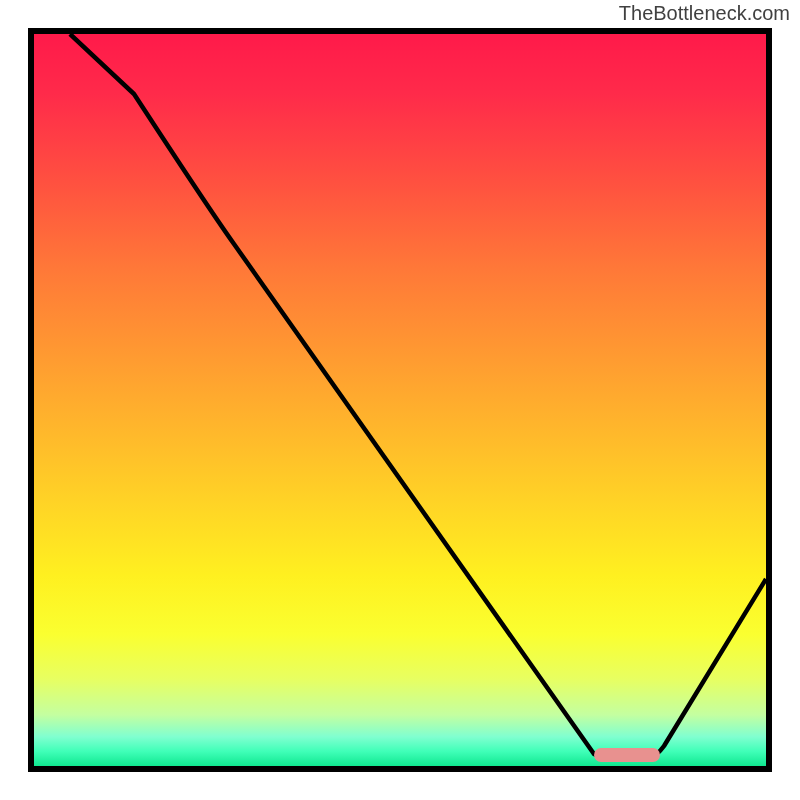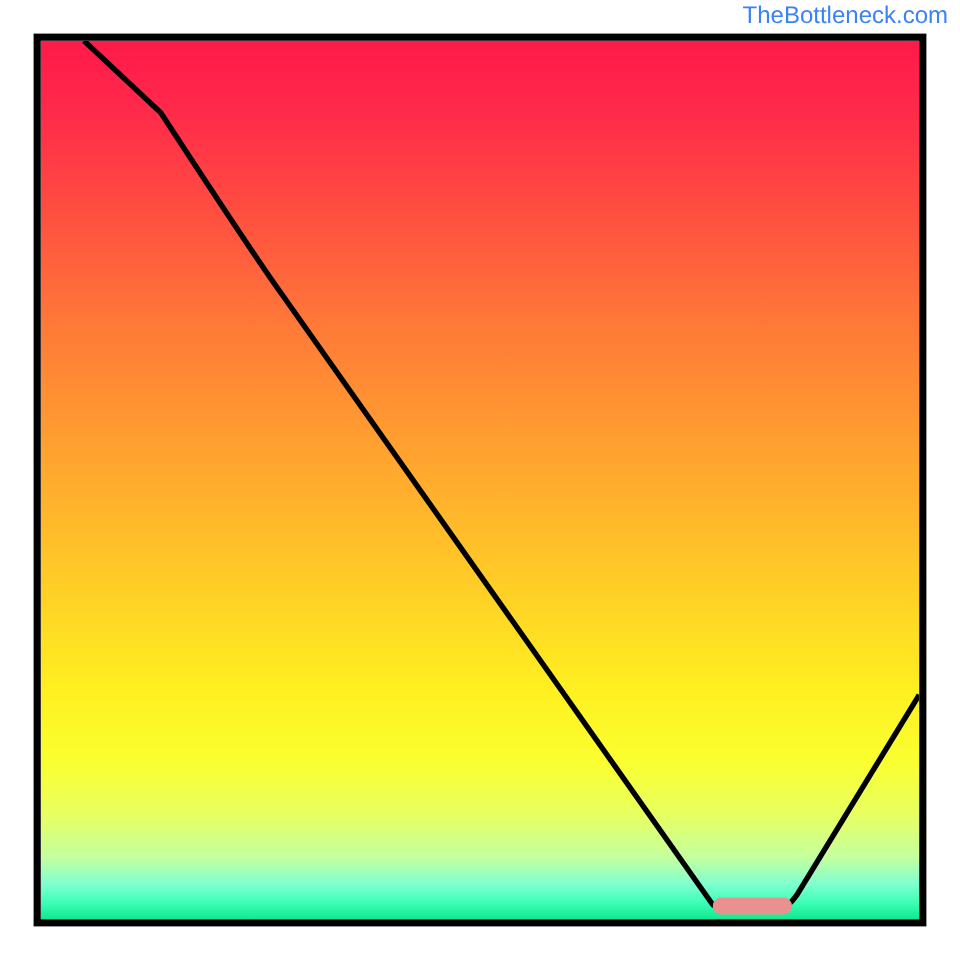--- a/index.html
+++ b/index.html
@@ -8,21 +8,21 @@
     width: 800px;
     height: 800px;
     background: #ffffff;
     font-family: Arial, sans-serif;
     position: relative;
   }
   .attribution {
     position: absolute;
     top: 2px;
     right: 10px;
-    color: #3b82f6;
+    color: #404040;
     font-size: 20px;
     font-weight: normal;
   }
   .chart-container {
     position: absolute;
     top: 28px;
     left: 28px;
     width: 744px;
     height: 744px;
   }

